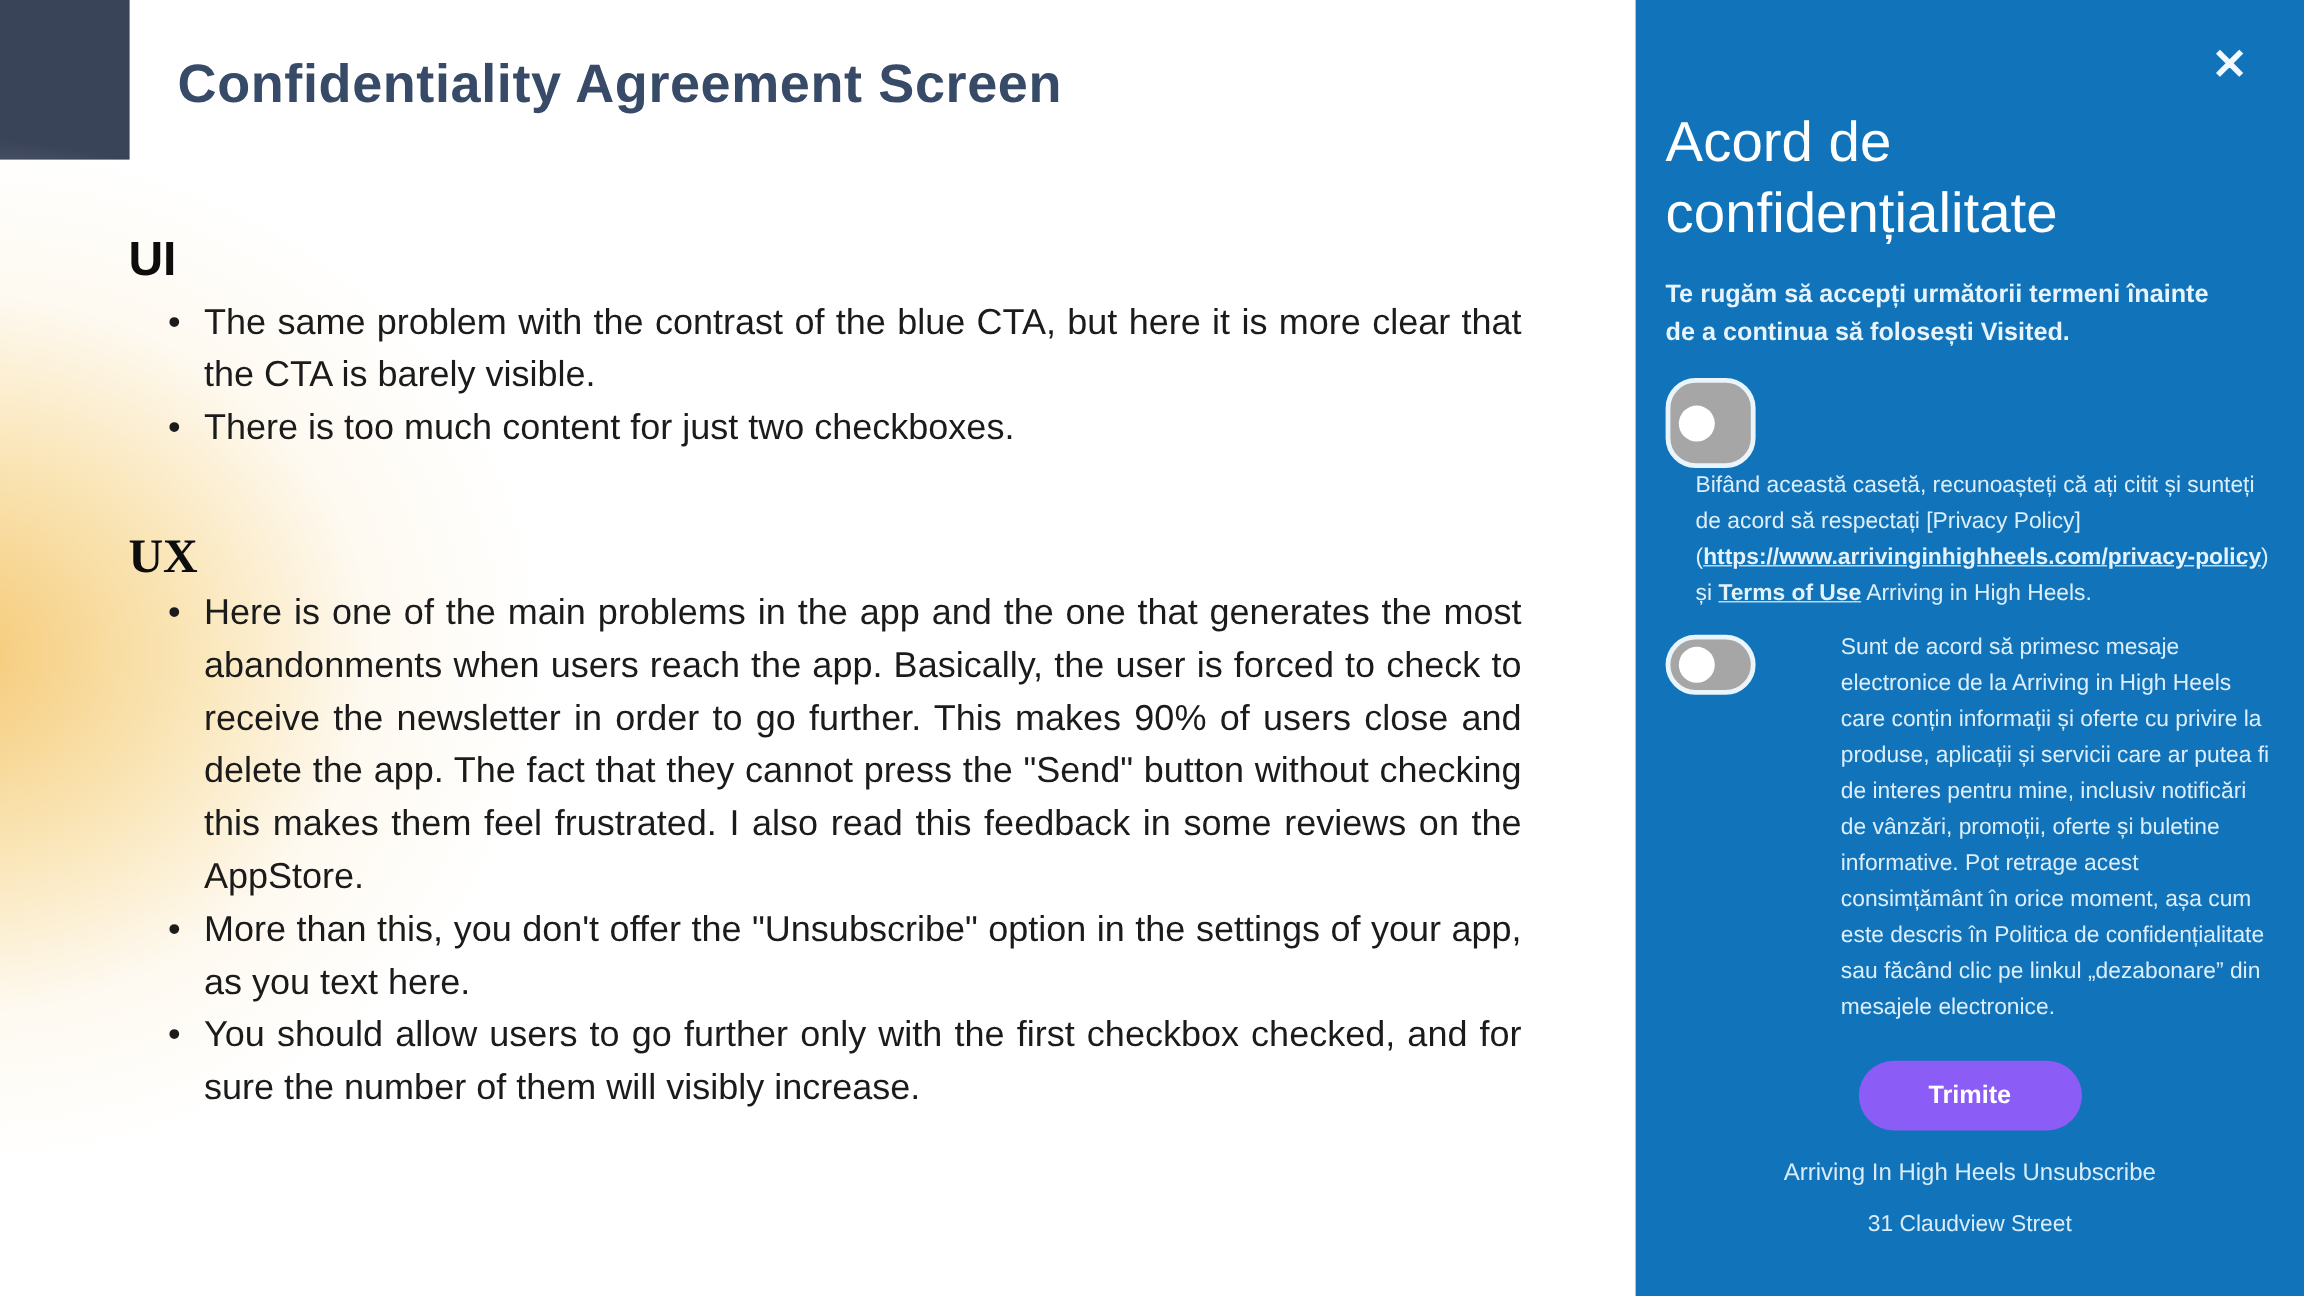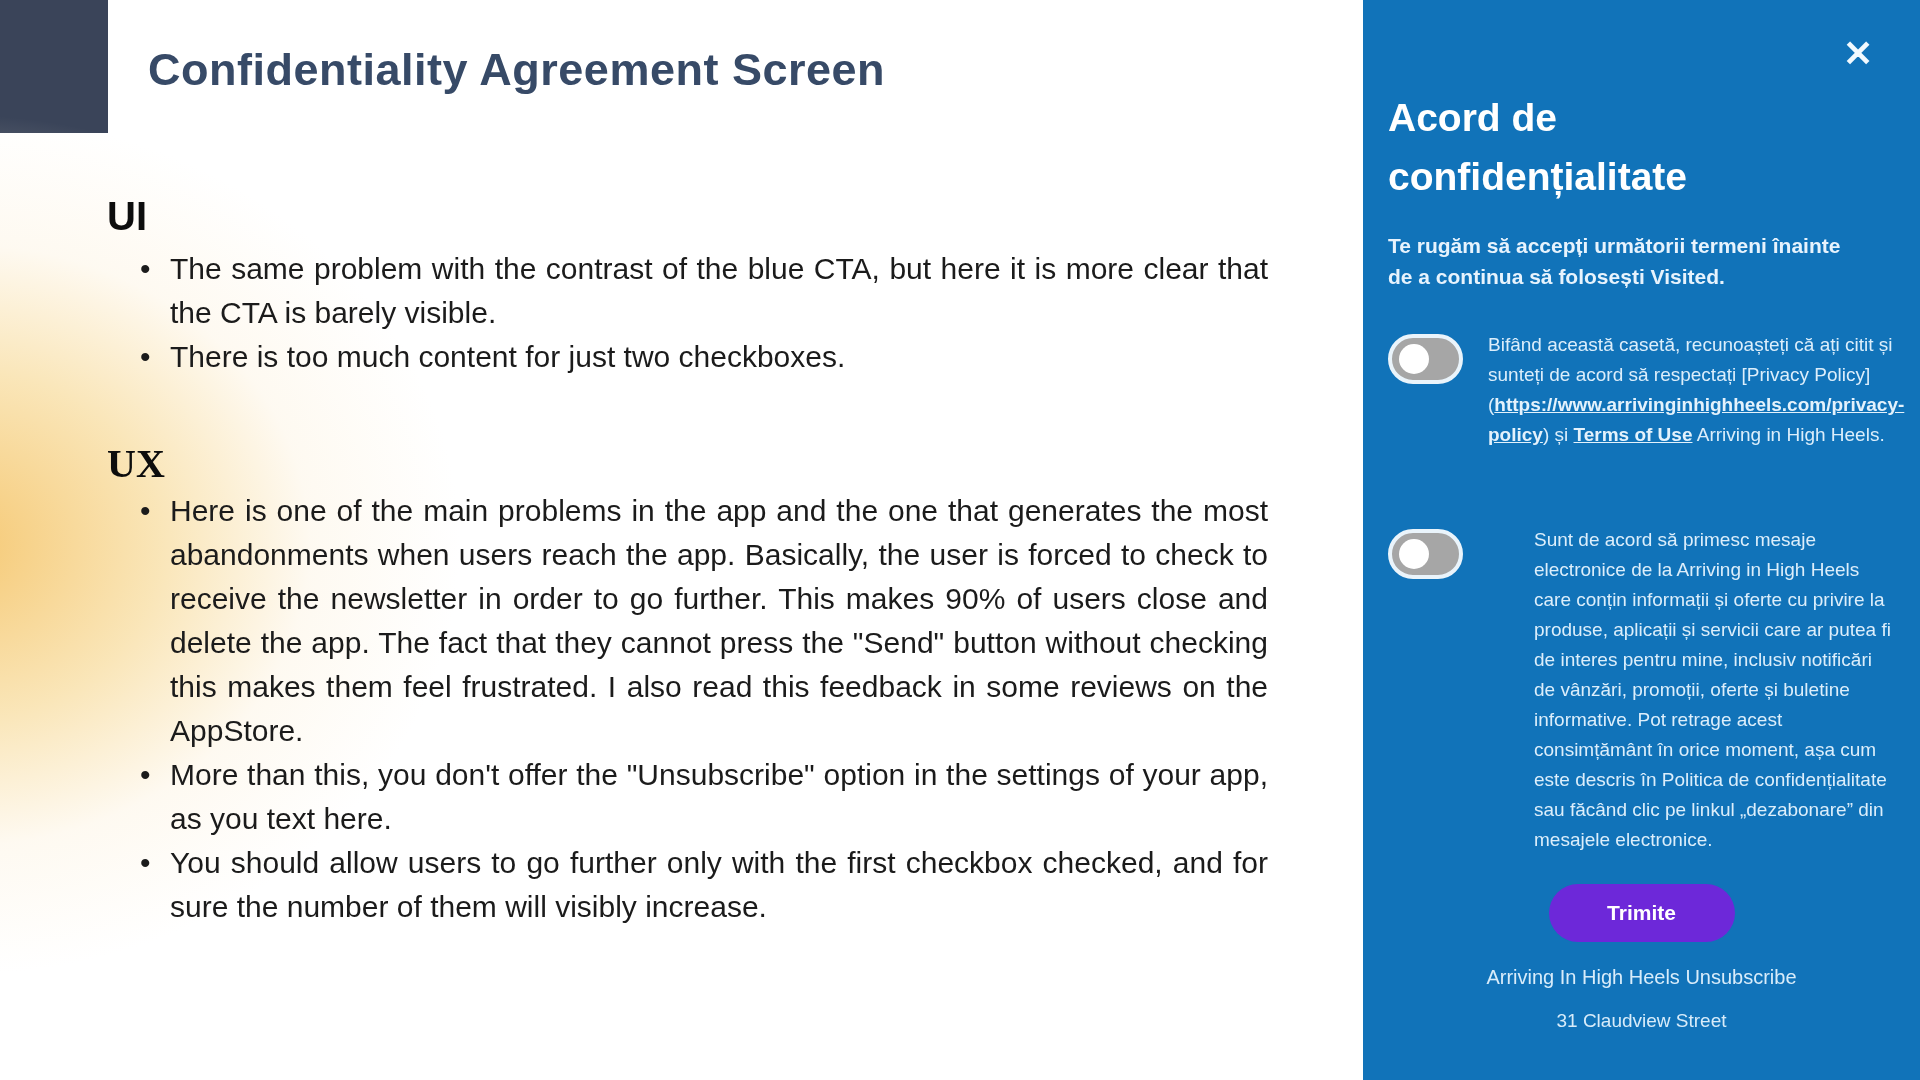--- a/index.html
+++ b/index.html
@@ -67,34 +67,34 @@
   .close-btn {
     position: absolute; top: 34px; right: 42px;
     width: 40px; height: 40px;
     font-size: 36px; line-height: 40px; text-align: center;
     color: #F2FAFF; cursor: pointer;
     font-weight: bold;
   }
   .panel-title {
     position: absolute; left: 25px; top: 88px;
     width: 440px;
-    font-size: 39px; font-weight: bold; line-height: 59px;
+    font-size: 47px; font-weight: normal; line-height: 59px;
     color: #ffffff;
   }
   .panel-subtitle {
     position: absolute; left: 25px; top: 230px;
     width: 470px;
     font-size: 21px; font-weight: bold; line-height: 31px;
     color: #E7F3FD;
   }
   .consent-row {
     position: absolute; left: 25px; right: 28px;
     display: flex; align-items: flex-start;
   }
-  #consent-row-1 { top: 330px; }
+  #consent-row-1 { top: 311px; flex-direction: column; }
   #consent-row-2 { top: 525px; gap: 46px; }
   .toggle {
     flex: 0 0 75px;
     width: 75px; height: 50px;
     margin-top: 4px;
     background: #A6A6A6;
     border: 4px solid #EAF4FB;
     border-radius: 25px;
     position: relative;
     cursor: pointer;
@@ -116,21 +116,21 @@
     font-weight: bold;
     text-decoration: underline;
     color: #E4F2FC;
     cursor: pointer;
   }
   .submit-btn {
     position: absolute; top: 884px; left: 50%;
     transform: translateX(-50%);
     width: 186px; height: 58px;
     border: none; border-radius: 29px;
-    background: #6d28d9;
+    background: #8b5cf6;
     color: #ffffff; font-size: 21px; font-weight: bold;
     font-family: "Liberation Sans", sans-serif;
     cursor: pointer;
   }
   .footer-company {
     position: absolute; top: 966px; left: 0;
     width: 100%; text-align: center;
     font-size: 20px; color: #D8ECFA;
   }
   .footer-address {

